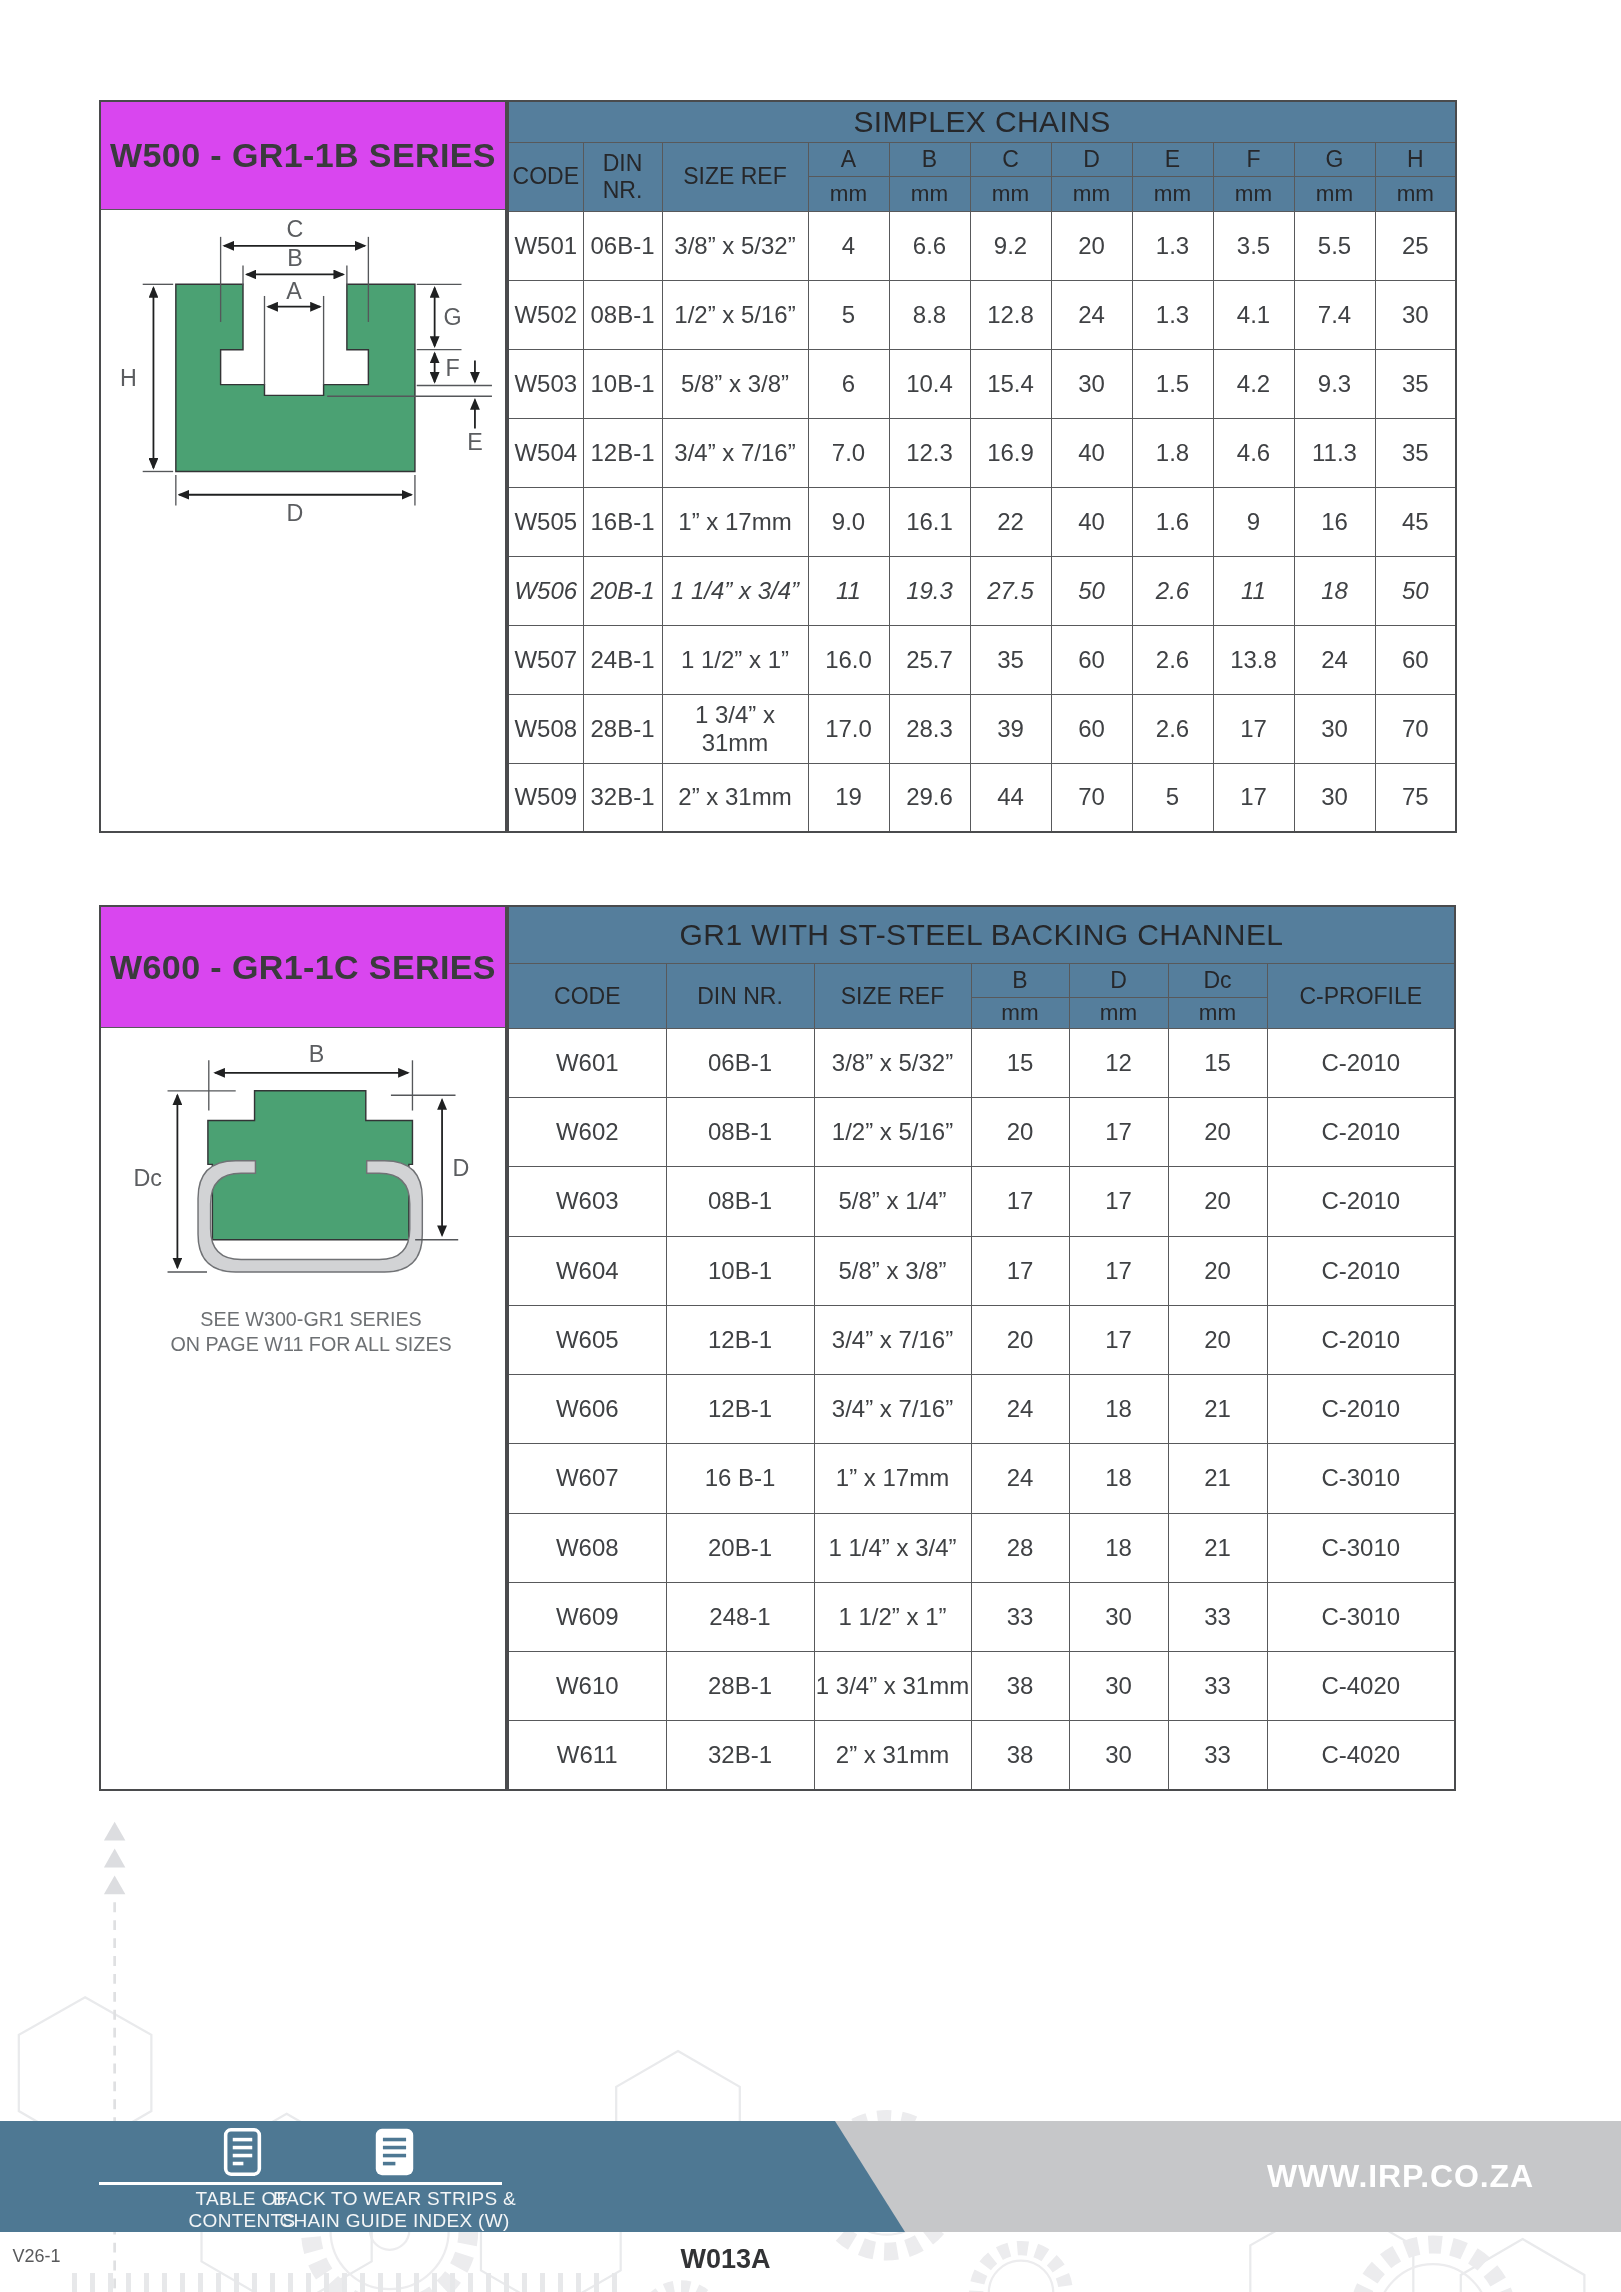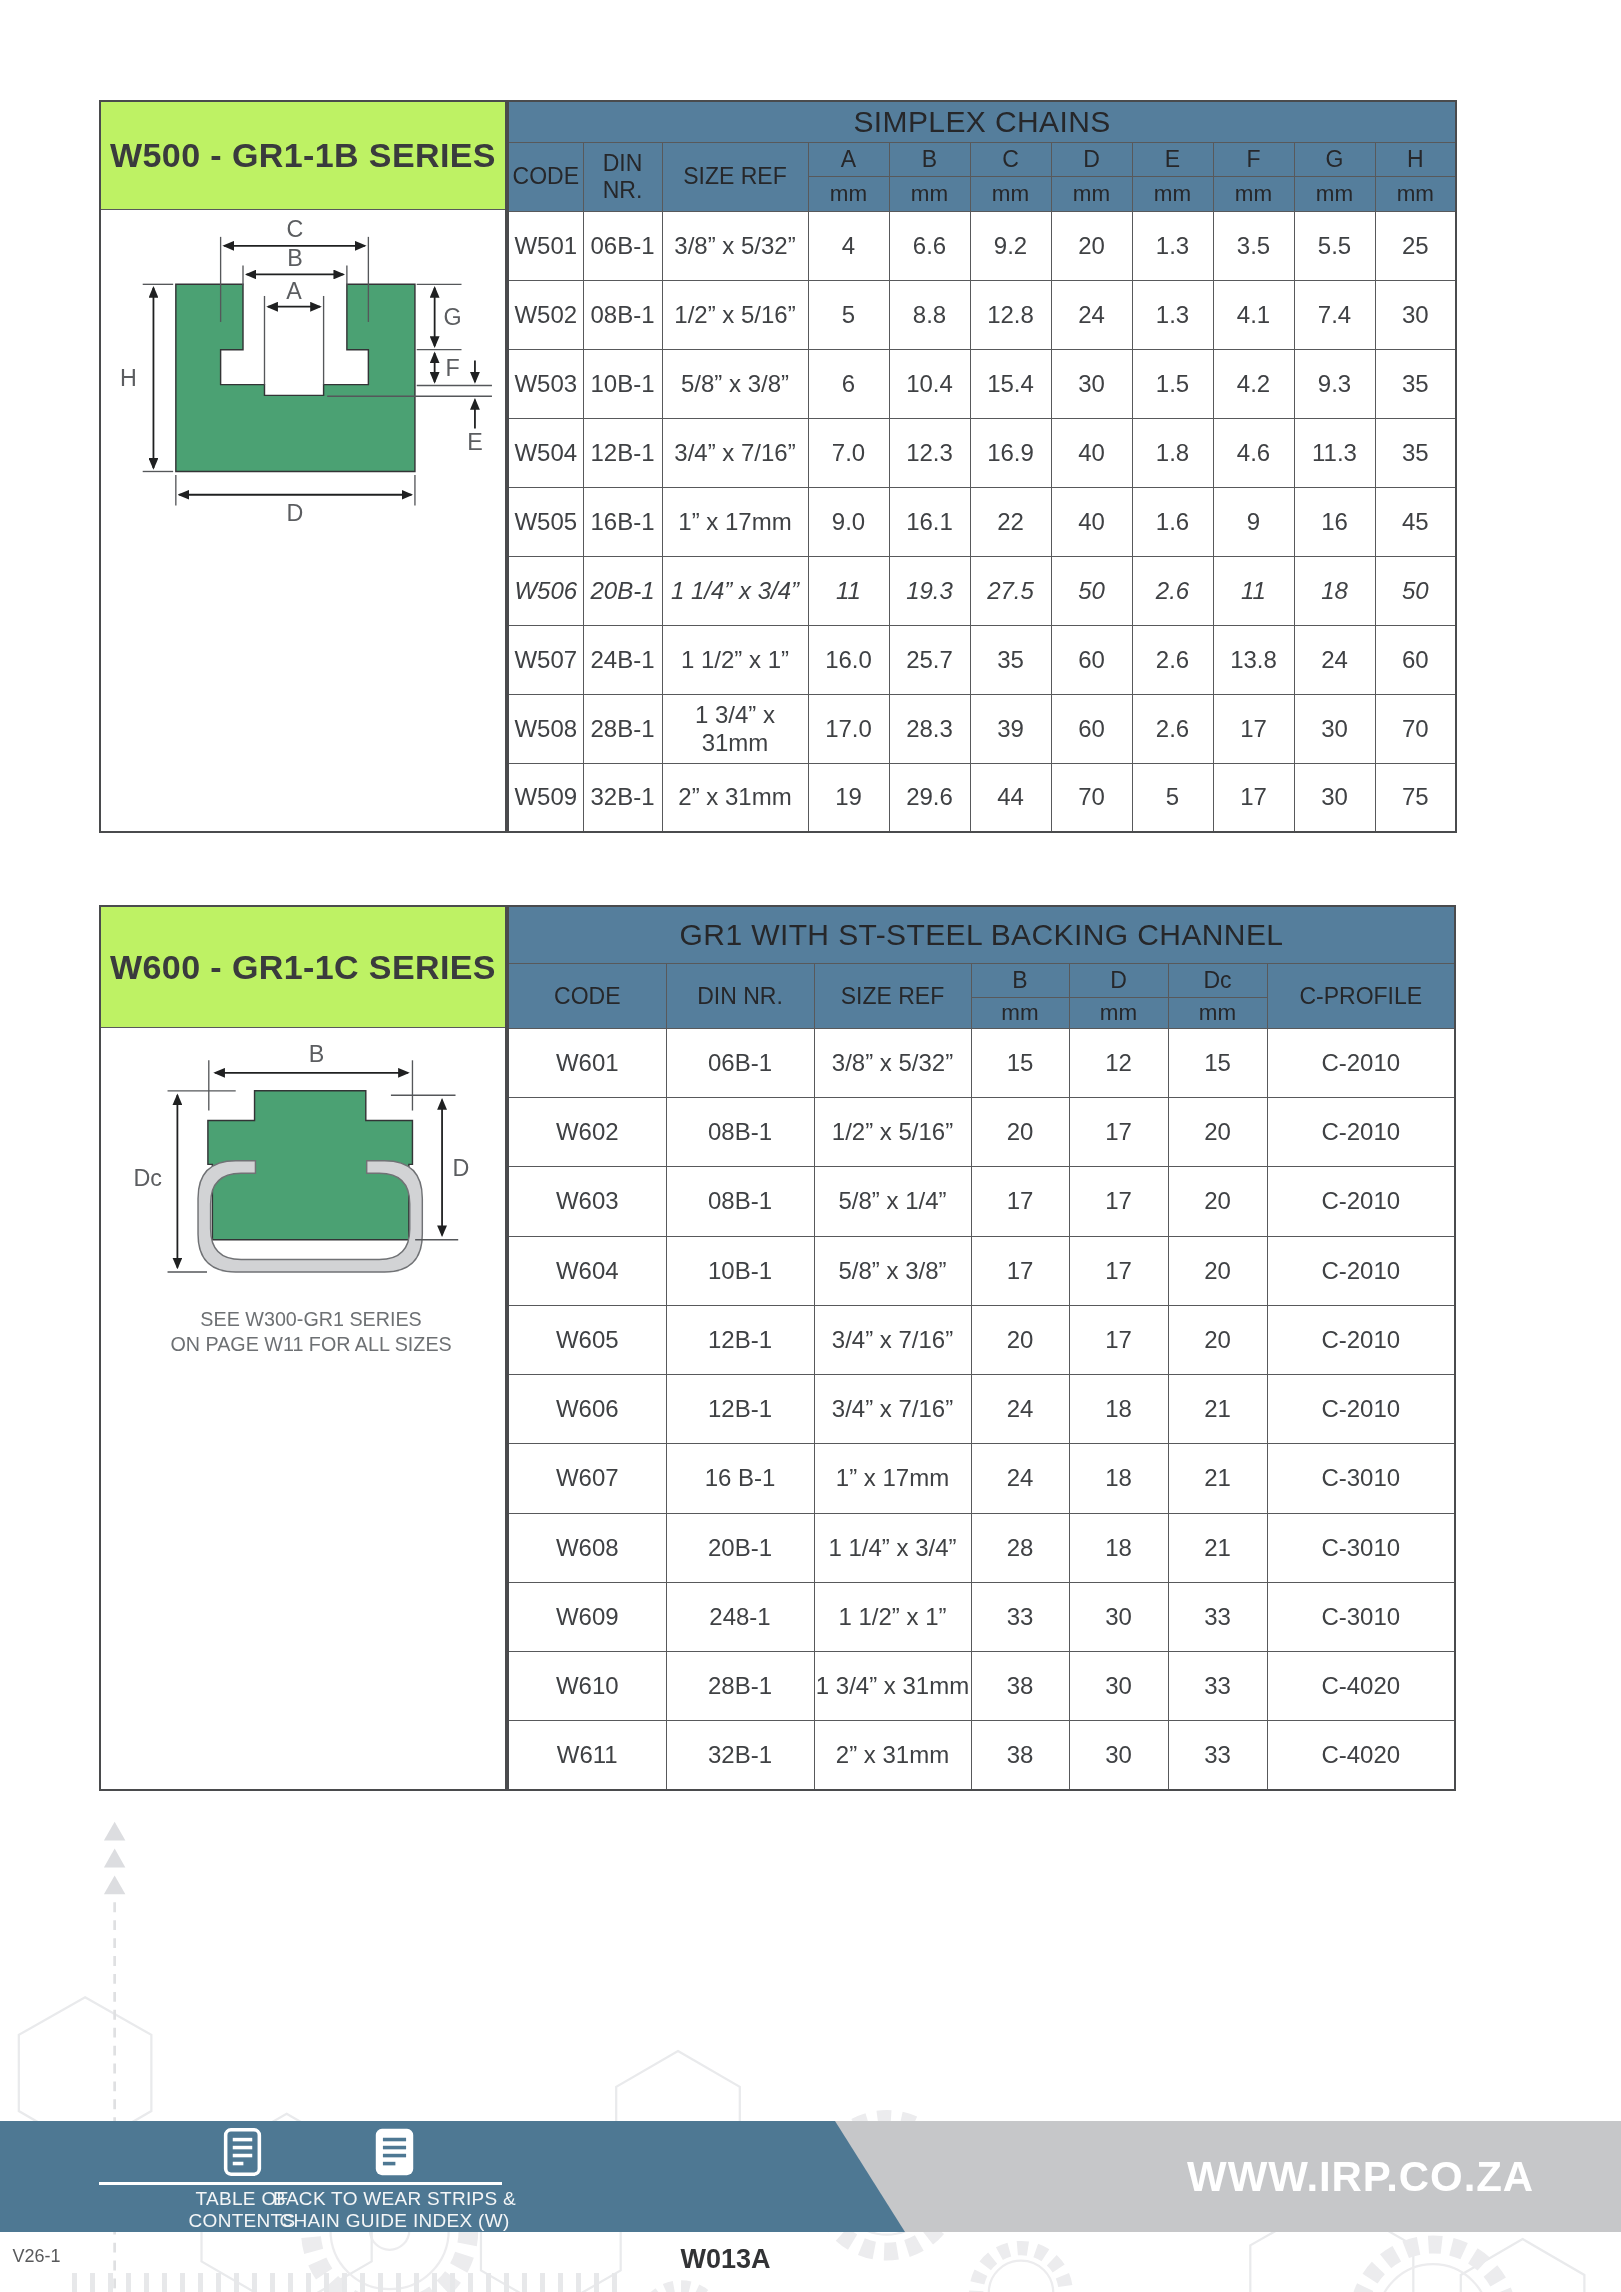--- a/index.html
+++ b/index.html
@@ -5,21 +5,21 @@
   * { margin:0; padding:0; box-sizing:border-box; }
   html,body { background:#ffffff; }
   body {
     width:1622px; height:2293px; position:relative; overflow:hidden;
     font-family:"Liberation Sans","DejaVu Sans",sans-serif; color:#3f4144;
   }
 
   
   .series-col { position:absolute; left:99px; width:408px; border:2.7px solid #4a4b4d; background:#fff; }
   .series-head {
-    background:#bef264; border-bottom:1.8px solid #58595b;
+    background:#d946ef; border-bottom:1.8px solid #58595b;
     display:flex; align-items:center; justify-content:center;
     font-weight:bold; font-size:34px; color:#3a3b3d; letter-spacing:0.4px;
   }
   .series-diag { position:relative; background:#fff; }
   .series-diag svg { display:block; width:100%; height:100%; }
 
   
   .data-tbl { position:absolute; left:507px; width:945px; }
   .data-tbl table {
     width:100%; height:100%; border-collapse:collapse; table-layout:fixed;
@@ -36,21 +36,21 @@
 
   
   .footer-band { position:absolute; left:0; top:2121px; width:1622px; height:111px; background:#c6c7c9; }
   .footer-blue { position:absolute; inset:0; background:#4e7893;
     clip-path:polygon(0 0, 835px 0, 905px 100%, 0 100%); }
   .nav-item { position:absolute; top:0; height:100%; text-align:center; color:#f4f6f7; }
   .nav-item .ic { display:flex; justify-content:center; align-items:flex-end; height:56px; }
   .nav-label { margin-top:10.7px; font-size:19px; line-height:1.15; letter-spacing:0.3px; }
   .nav-rule { position:absolute; left:99px; top:61px; width:403px; height:2.7px; background:#ffffff; }
   .site { position:absolute; right:88px; top:0; height:100%; display:flex; align-items:center;
-    font-weight:bold; font-size:42px; color:#ffffff; letter-spacing:0.9px; }
+    font-weight:bold; font-size:32px; color:#ffffff; letter-spacing:0.9px; }
   .page-code-left { position:absolute; left:12.5px; top:2246px; font-size:18px; color:#58595b; }
   .page-code-center { position:absolute; left:0; top:2244px; width:1451px; text-align:center;
     font-size:27px; font-weight:bold; color:#323335; }
 
   
   .wm { position:absolute; left:0; top:1809px; width:1622px; height:484px; pointer-events:none; }
   .ruler { position:absolute; left:72px; top:2273px; width:555px; height:19.7px;
     background:repeating-linear-gradient(90deg,#e7e8ea 0 5.4px, transparent 5.4px 18px); }
 
   

